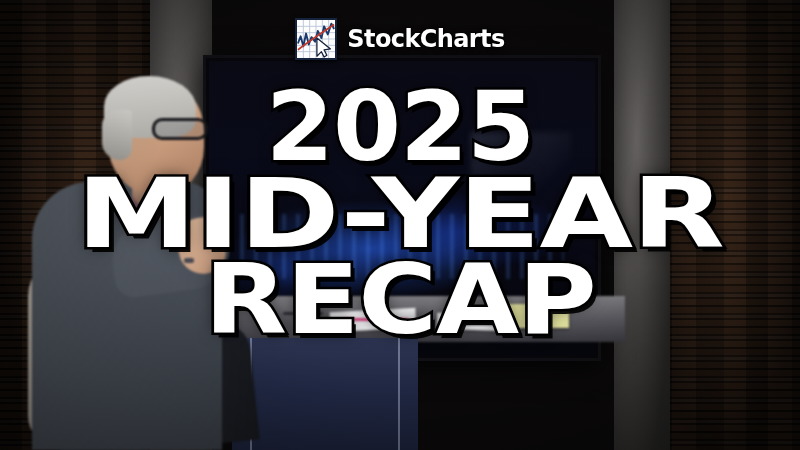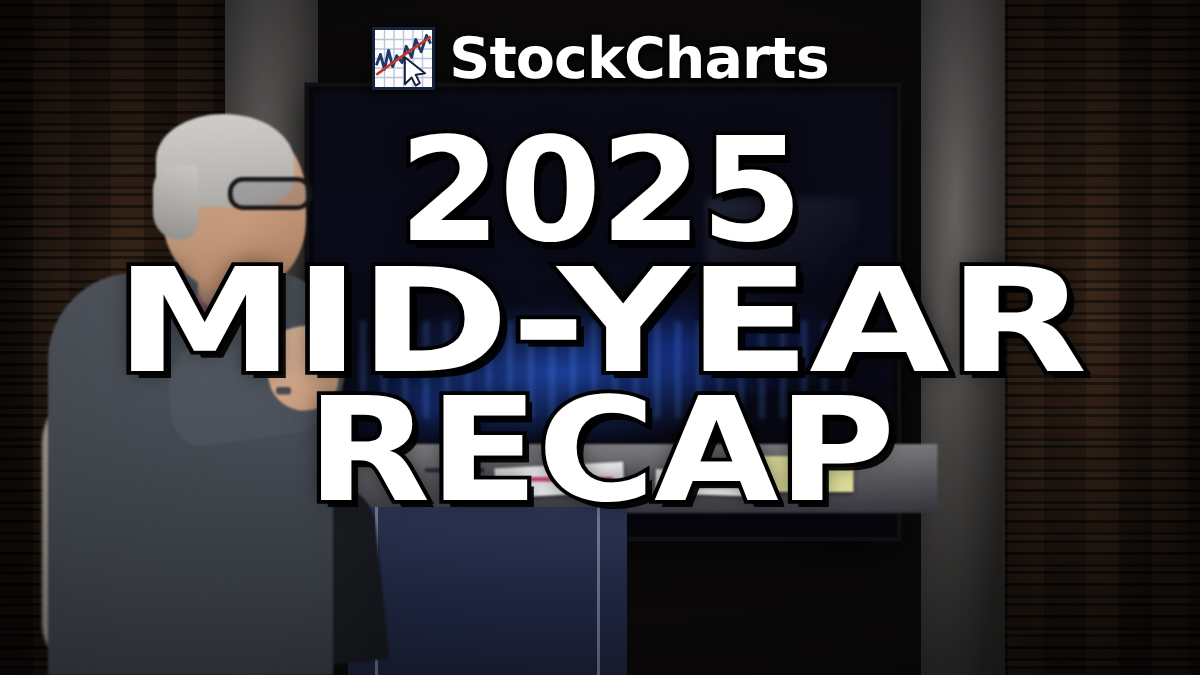--- a/index.html
+++ b/index.html
@@ -176,21 +176,21 @@
   }
   .logo-mark{
     width:42px; height:42px; position:relative;
     background:#fdfdfd;
     border:2px solid #16233c;
     box-shadow:0 2px 5px rgba(0,0,0,0.7);
   }
   .logo-mark svg{ position:absolute; inset:0; width:100%; height:100%; }
   .logo-word{
     color:#fff;
-    font-size:38px;
+    font-size:24px;
     font-weight:bold;
     letter-spacing:-0.6px;
     font-family:"DejaVu Sans", sans-serif;
     text-shadow:0 2px 6px rgba(0,0,0,0.85), 0 0 2px rgba(0,0,0,0.9);
     line-height:1;
   }
 
   
   .title-block{
     position:absolute; left:0; right:0; top:86px;

